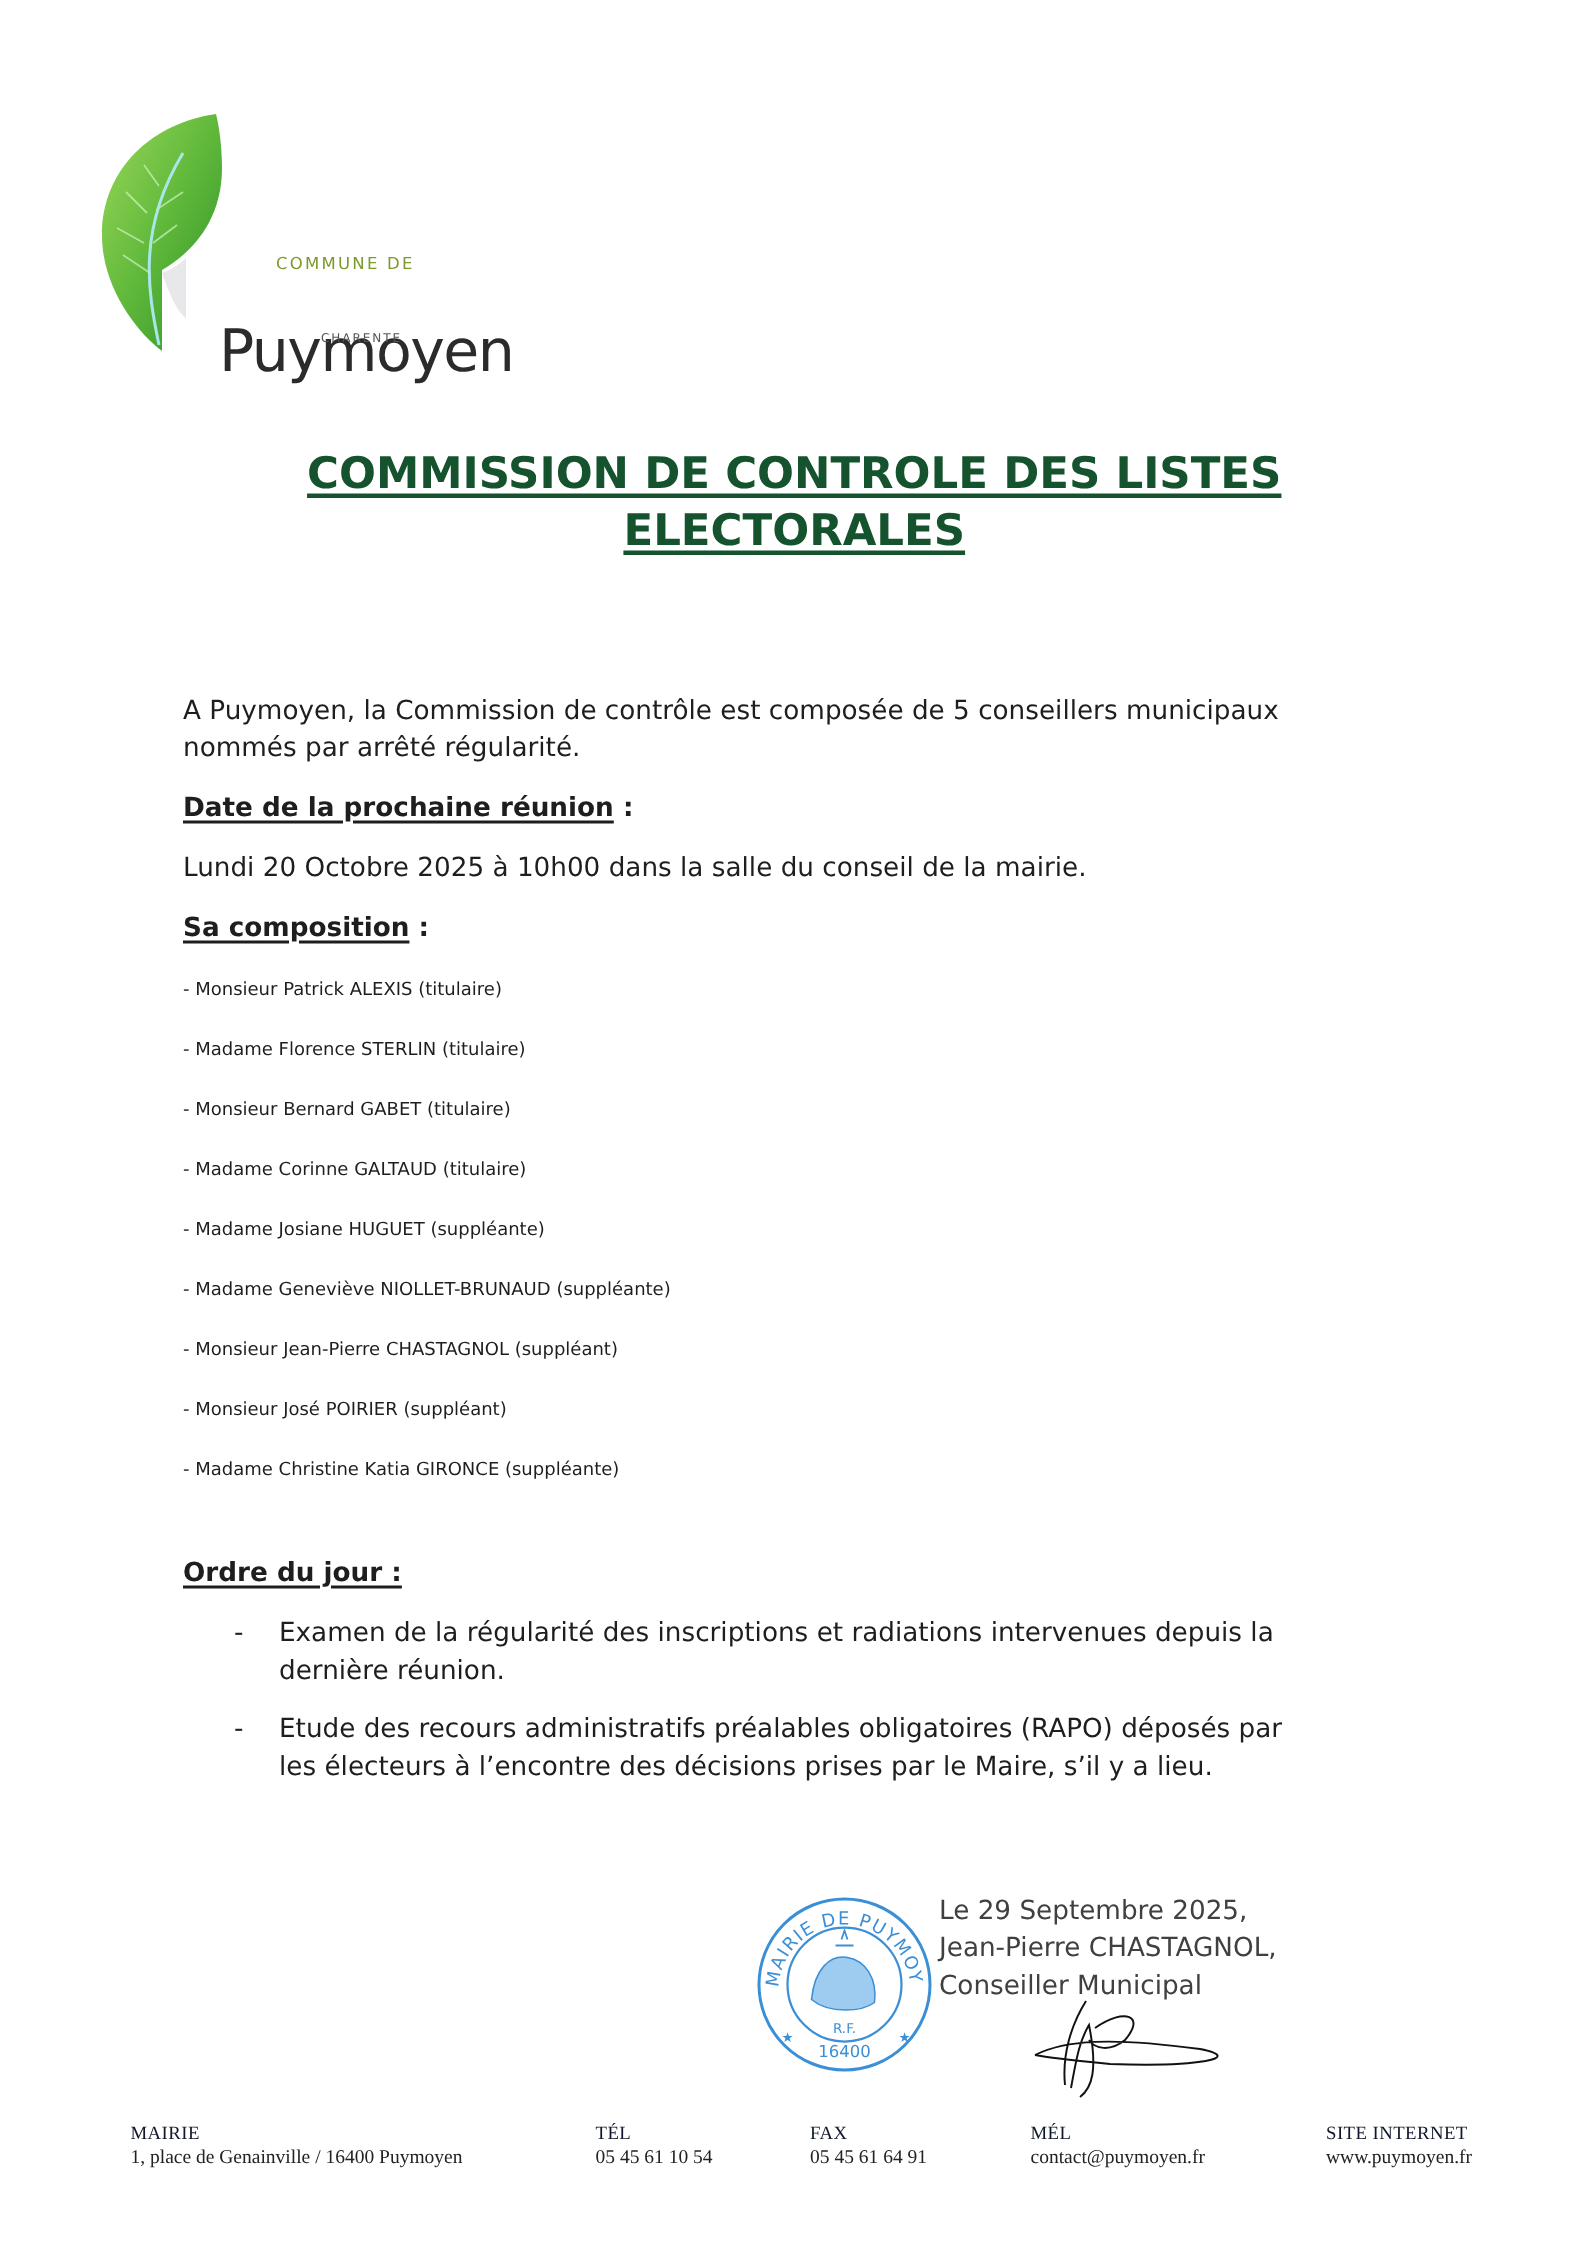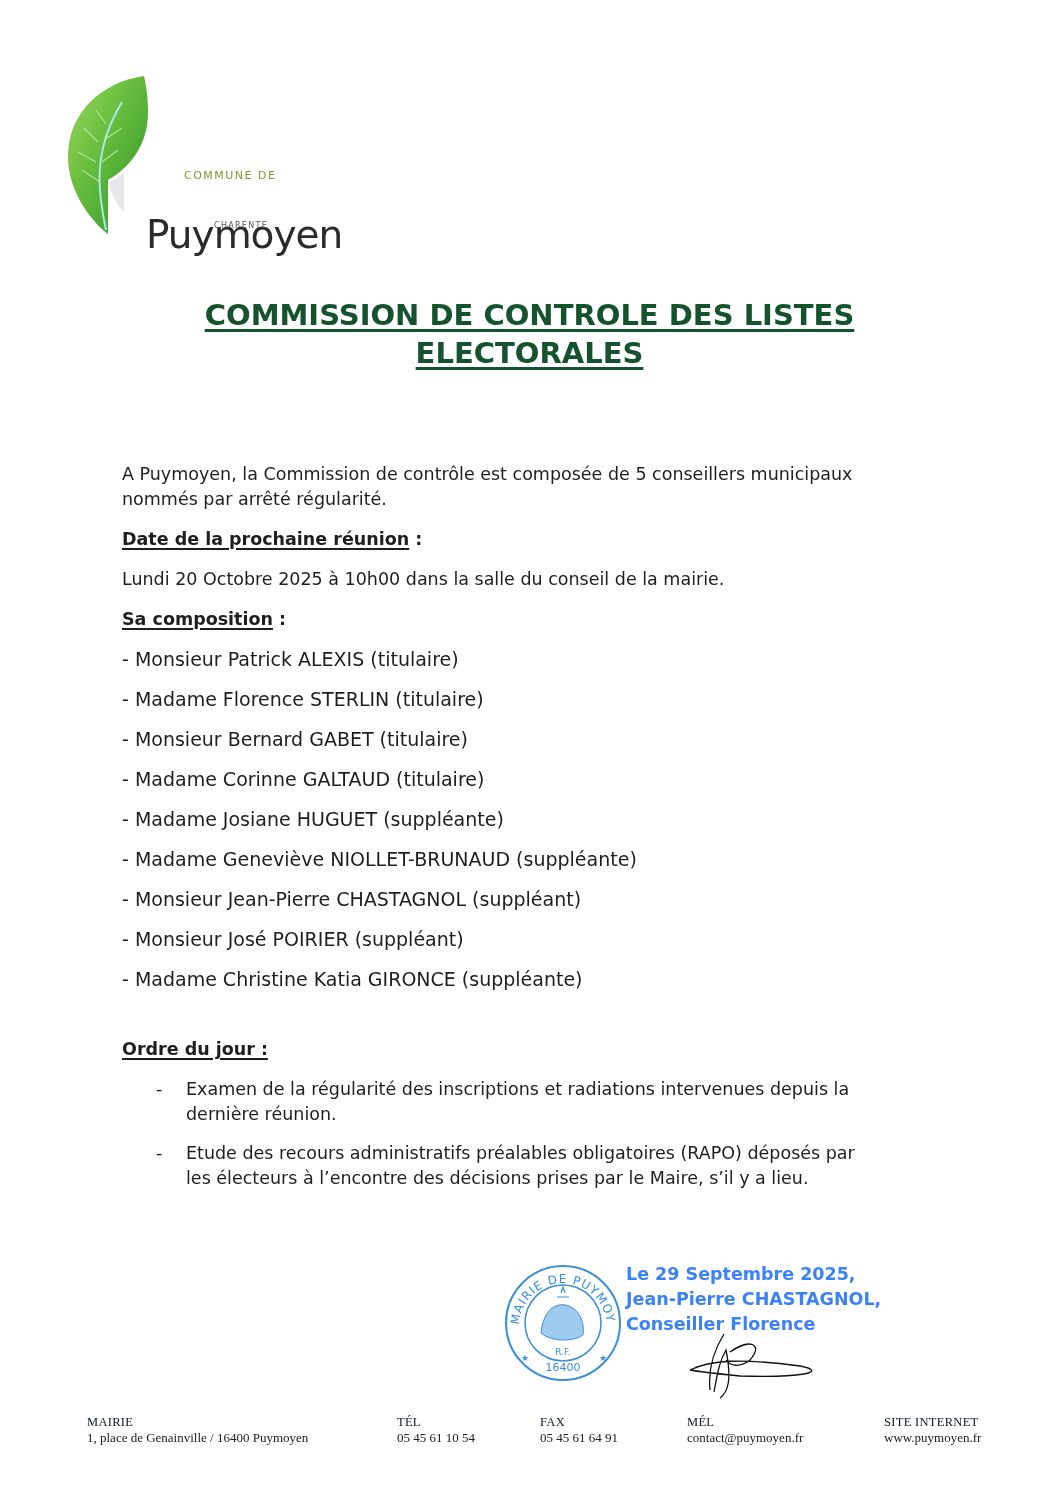--- a/index.html
+++ b/index.html
@@ -12,27 +12,27 @@
     .logo .region { position: absolute; left: 152px; top: 149px; font-family: "DejaVu Sans", sans-serif; font-size: 8px; letter-spacing: 1.3px; color: #555; }
 
     .title { position: absolute; left: 0; top: 296px; width: 1059px; text-align: center; font-family: "DejaVu Sans", sans-serif; font-weight: bold; font-size: 29px; line-height: 38px; color: #14532d; }
     .title span { text-decoration: underline; text-decoration-thickness: 3px; text-underline-offset: 4px; }
 
     .body { position: absolute; left: 122px; top: 462px; width: 820px; font-family: "DejaVu Sans", sans-serif; font-size: 17.5px; color: #1e1e1e; }
     .para { line-height: 25px; margin: 0; }
     .heading { font-weight: bold; margin: 0; line-height: 25px; }
     .heading .u { text-decoration: underline; text-decoration-thickness: 2px; text-underline-offset: 3px; }
     .line { line-height: 25px; margin: 0; }
-    .member { line-height: 25px; margin: 0; height: 40px; font-family: "DejaVu Sans", sans-serif; font-size: 19px; }
+    .member { line-height: 25px; margin: 0; height: 40px; font-family: "DejaVu Sans", sans-serif; font-size: 12px; }
 
     .agenda { margin: 0; padding: 0; list-style: none; }
     .agenda li { position: relative; padding-left: 64px; line-height: 25px; }
     .agenda li .dash { position: absolute; left: 34px; top: 0; }
 
-    .signature { position: absolute; left: 626px; top: 1262px; font-family: "DejaVu Sans", sans-serif; font-size: 17.5px; line-height: 25px; color: #3b82f6; font-weight: bold; }
+    .signature { position: absolute; left: 626px; top: 1262px; font-family: "DejaVu Sans", sans-serif; font-size: 17.5px; line-height: 25px; color: #404040; }
     .stamp { position: absolute; left: 503px; top: 1263px; width: 120px; height: 120px; }
     .sig-scribble { position: absolute; left: 680px; top: 1330px; width: 150px; height: 72px; }
 
     .footer { position: absolute; top: 1414px; left: 0; width: 1059px; font-family: "Liberation Serif", serif; font-size: 13px; line-height: 16px; }
     .footer .col { position: absolute; top: 0; }
     .footer .lab { color: #0f172a; font-size: 12.5px; letter-spacing: 0.3px; }
     .footer .val { color: #222; }
   </style>
 </head>
 <body>
@@ -109,21 +109,21 @@
   <path d="M58 30 L60 24 L62 30 M54 34 L66 34" stroke="#3a8fd6" stroke-width="1.2" fill="none"></path>
   <text x="60" y="92" text-anchor="middle" font-family="DejaVu Sans, sans-serif" font-size="9" fill="#3a8fd6">R.F.</text>
   <text x="60" y="108" text-anchor="middle" font-family="DejaVu Sans, sans-serif" font-size="11" fill="#3a8fd6">16400</text>
   <text x="18" y="98" font-size="9" fill="#3a8fd6">★</text>
   <text x="96" y="98" font-size="9" fill="#3a8fd6">★</text>
 </svg>
 
 <div class="signature">
   <div>Le 29 Septembre 2025,</div>
   <div>Jean-Pierre CHASTAGNOL,</div>
-  <div>Conseiller Florence</div>
+  <div>Conseiller Municipal</div>
 </div>
 
 <svg class="sig-scribble" viewBox="0 0 150 72">
   <path d="M10 40 C30 30 60 28 120 36 C150 42 120 48 60 46 C40 44 20 42 10 40 M30 60 C28 40 34 20 44 4 M34 62 C38 40 40 30 46 20 C52 50 48 62 40 68 M50 22 C70 8 84 14 70 30 C60 38 50 36 46 30" stroke="#111" stroke-width="1.3" fill="none"></path>
 </svg>
 
 <div class="footer">
   <div class="col" style="left:87px">
     <div class="lab">MAIRIE</div>
     <div class="val">1, place de Genainville / 16400 Puymoyen</div>

